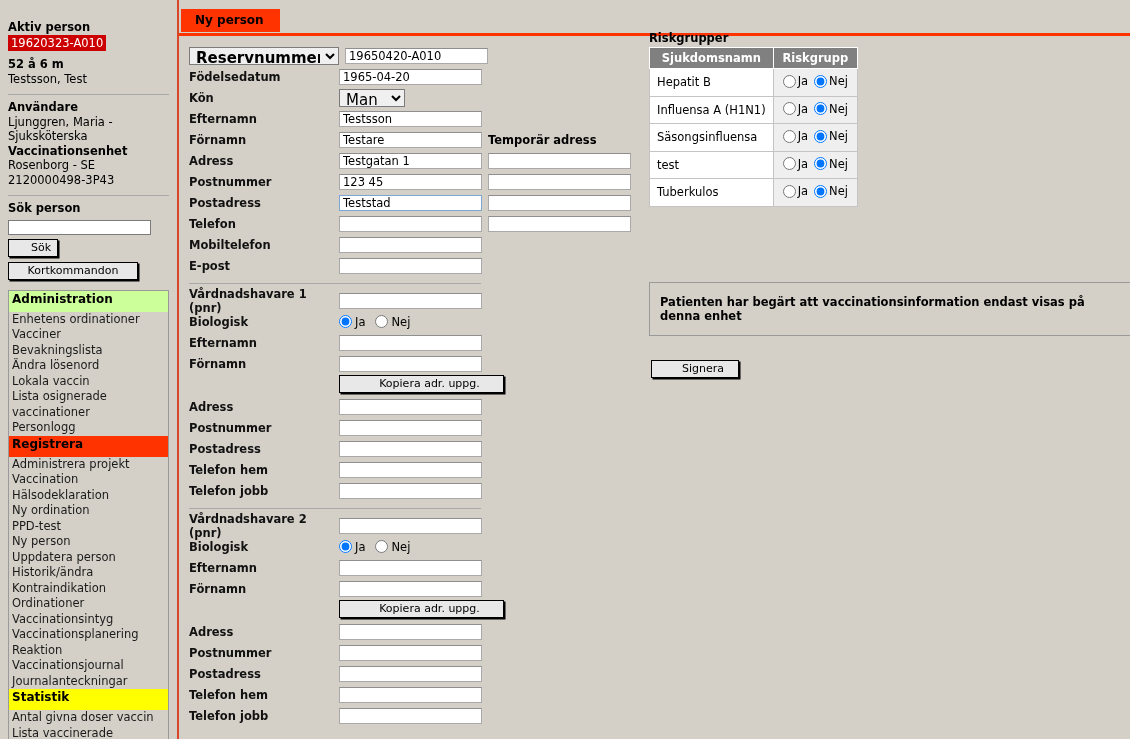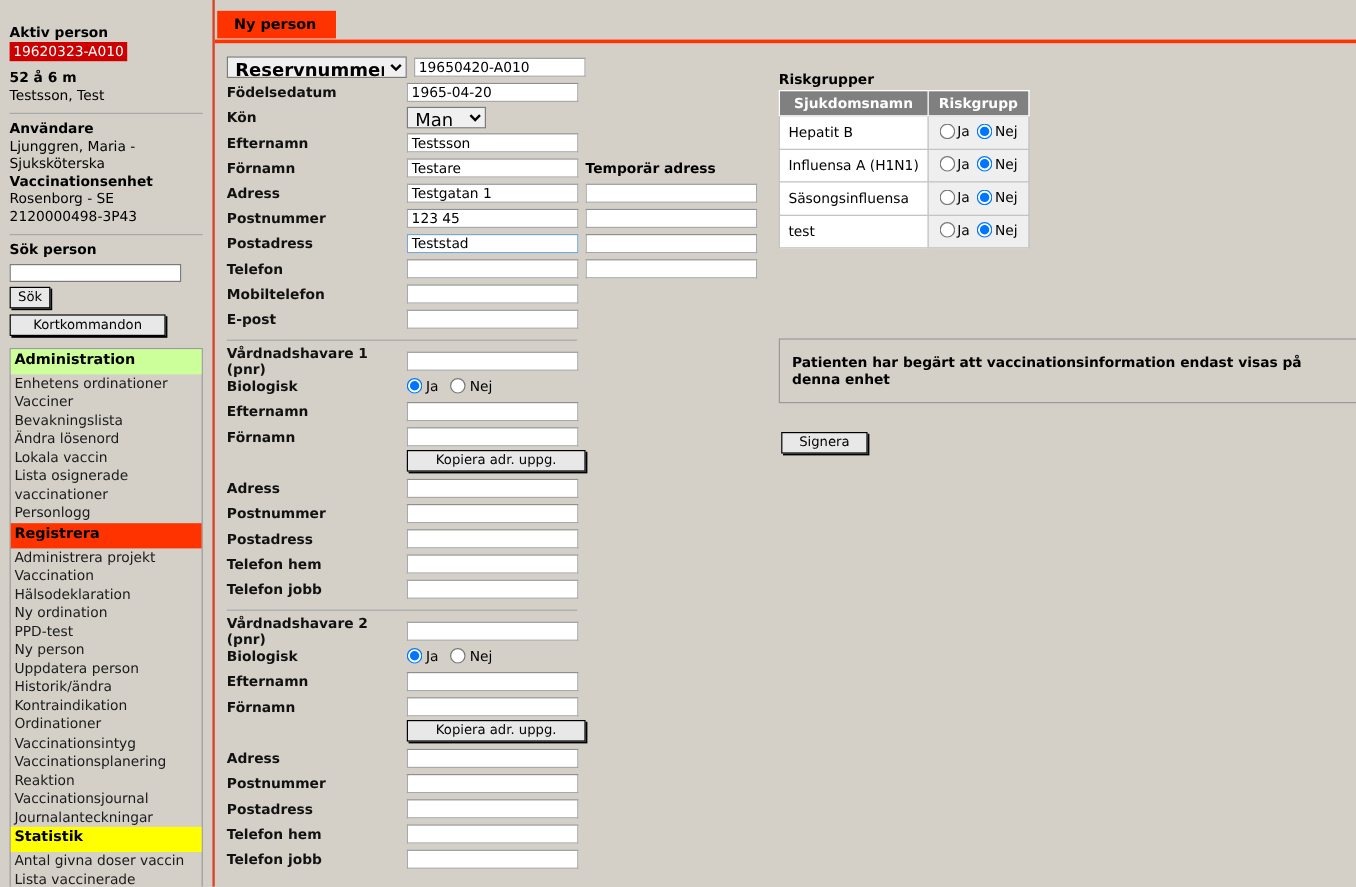--- a/index.html
+++ b/index.html
@@ -49,21 +49,21 @@
   }
 
   .btn {
     display: inline-block;
     background: #e8e8e8;
     border: 1px solid #000;
     box-shadow: 1.5px 1.5px 0 #000;
     font-family: "DejaVu Sans", sans-serif;
     font-size: 11px;
     color: #000;
-    padding: 1px 6px 2px 6px;
+    padding: 1px 6px 2px 22px;
     cursor: default;
     line-height: 13px;
     text-align: center;
   }
   .btn-manual { margin-top: 6px; }
   .btn-kort { margin-top: 5px; width: 128px; padding-left: 0; padding-right: 0; }
 
   #menu-box {
     margin: 10px 8px 0 8px;
     border: 1px solid #9a9a9a;
@@ -169,21 +169,21 @@
   .rg input { margin: 0 3px 0 0; }
   .rg span { font-size: 11.5px; }
 
   .copybtn {
     margin-left: 150px;
     width: 135px;
     margin-top: 1px; margin-bottom: 2px;
   }
 
   
-  #right { position: absolute; left: 470px; top: 59px; width: 470px; }
+  #right { position: absolute; left: 470px; top: 31px; width: 470px; }
   .rg-title { font-weight: bold; font-size: 11.5px; margin-bottom: 2px; }
   table.risk {
     border-collapse: collapse;
     border: 1px solid #9a9a9a;
   }
   table.risk th {
     background: #808080;
     color: #ffffff;
     font-weight: bold;
     font-size: 11.5px;
@@ -505,20 +505,30 @@
             <tr>
               <td>test</td>
               <td class="choice"><label>
                   <input type="radio" name="risk3" style="">
                   <span>Ja</span>
                 </label><label>
                   <input type="radio" name="risk3" checked="" style="">
                   <span>Nej</span>
                 </label></td>
             </tr>
+            <tr>
+              <td>Tuberkulos</td>
+              <td class="choice"><label>
+                  <input type="radio" name="risk4" style="">
+                  <span>Ja</span>
+                </label><label>
+                  <input type="radio" name="risk4" checked="" style="">
+                  <span>Nej</span>
+                </label></td>
+            </tr>
           </tbody>
       </table>
     </div>
 
     <div id="notice">
       <span class="ntext">Patienten har begärt att vaccinationsinformation endast visas på denna enhet</span>
       <input class="ncheck" type="checkbox" style="">
     </div>
 
     <div id="signera-wrap">

